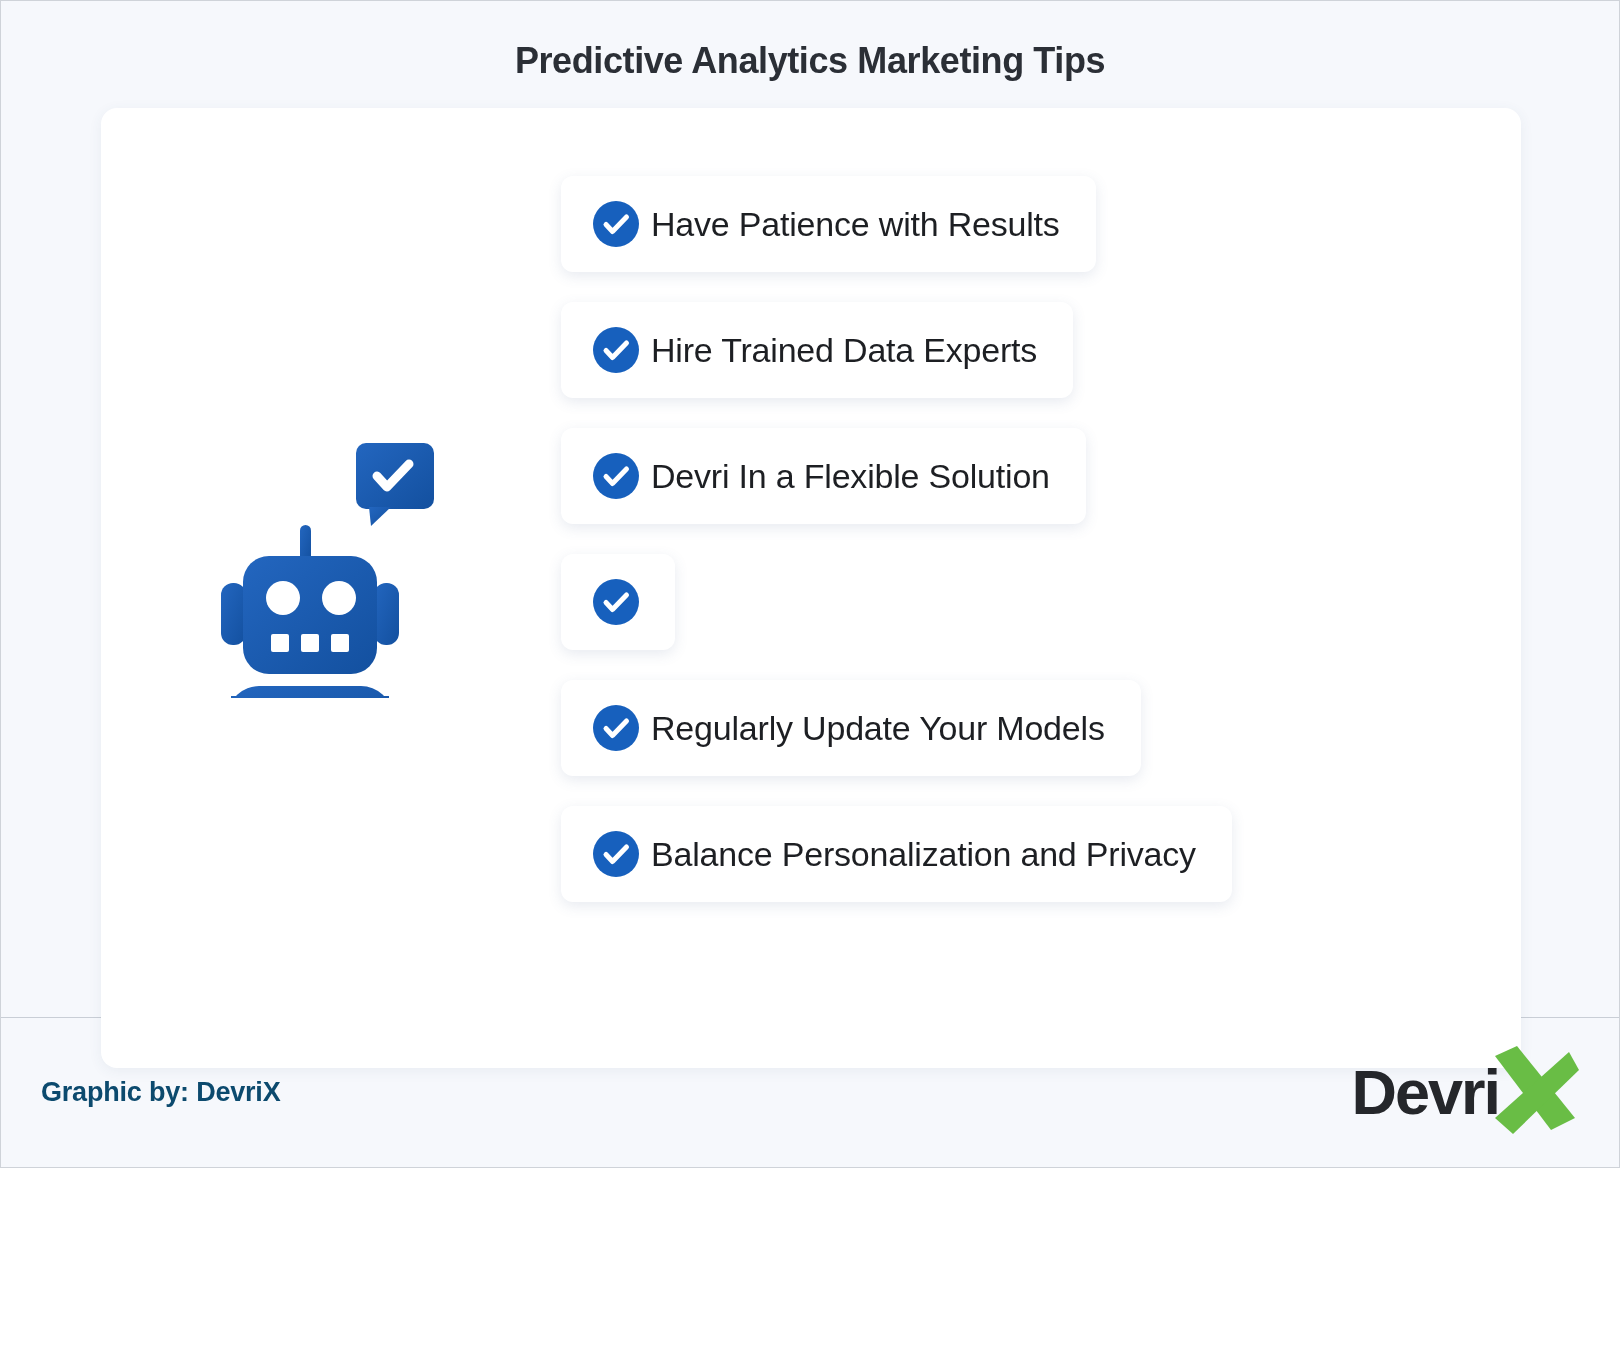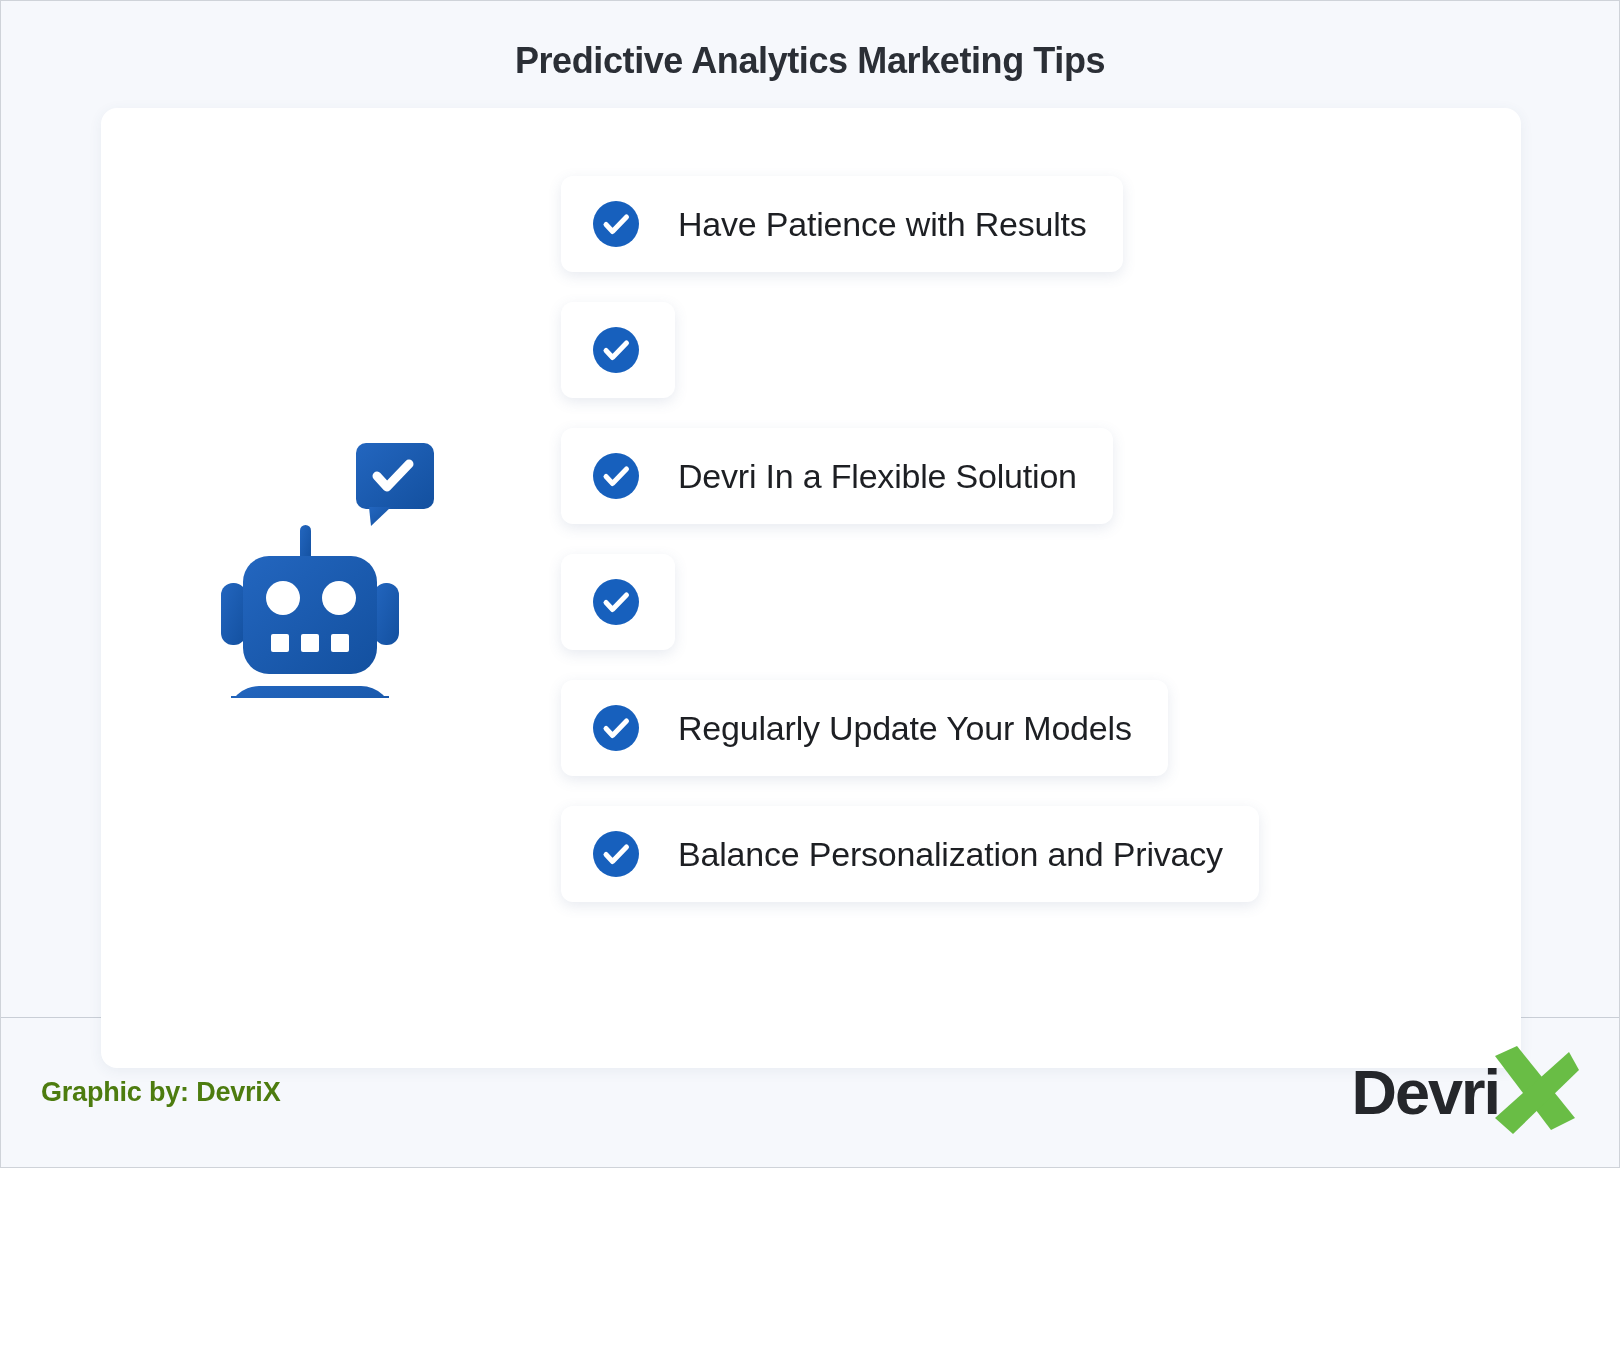--- a/index.html
+++ b/index.html
@@ -81,21 +81,21 @@
   }
   .tips-list {
     display: flex;
     flex-direction: column;
     gap: 30px;
     align-items: flex-start;
   }
   .tip-pill {
     display: inline-flex;
     align-items: center;
-    gap: 39px;
+    gap: 12px;
     background: #ffffff;
     border-radius: 12px;
     padding: 22px 36px 22px 32px;
     box-shadow: 0 4px 14px rgba(70, 95, 140, 0.13);
     min-height: 96px;
   }
   .tip-icon {
     flex: 0 0 auto;
     width: 46px;
     height: 46px;
@@ -119,21 +119,21 @@
     display: flex;
     align-items: center;
     justify-content: space-between;
     padding: 0 40px;
     background: #f6f8fc;
   }
   .credit {
     font-family: "Liberation Sans", sans-serif;
     font-size: 27px;
     font-weight: bold;
-    color: #4d7c0f;
+    color: #0c4a6e;
     letter-spacing: -0.2px;
   }
   .brand-logo {
     display: flex;
     align-items: center;
     position: relative;
     height: 80px;
   }
   .brand-word {
     font-family: "Liberation Sans", sans-serif;
@@ -212,20 +212,21 @@
               <path d="M13 23.5 l6.5 7 L33.5 16" stroke="#ffffff" stroke-width="5" stroke-linecap="round" stroke-linejoin="round" fill="none"></path>
             </svg>
             <span class="tip-label">Have Patience with Results</span>
           </div>
 
           <div class="tip-pill">
             <svg class="tip-icon" viewBox="0 0 46 46">
               <circle cx="23" cy="23" r="23" fill="#1760BD"></circle>
               <path d="M13 23.5 l6.5 7 L33.5 16" stroke="#ffffff" stroke-width="5" stroke-linecap="round" stroke-linejoin="round" fill="none"></path>
             </svg>
+            <span class="tip-label">Hire Trained Data Experts</span>
           </div>
 
           <div class="tip-pill">
             <svg class="tip-icon" viewBox="0 0 46 46">
               <circle cx="23" cy="23" r="23" fill="#1760BD"></circle>
               <path d="M13 23.5 l6.5 7 L33.5 16" stroke="#ffffff" stroke-width="5" stroke-linecap="round" stroke-linejoin="round" fill="none"></path>
             </svg>
             <span class="tip-label">Devri In a Flexible Solution</span>
           </div>
 

